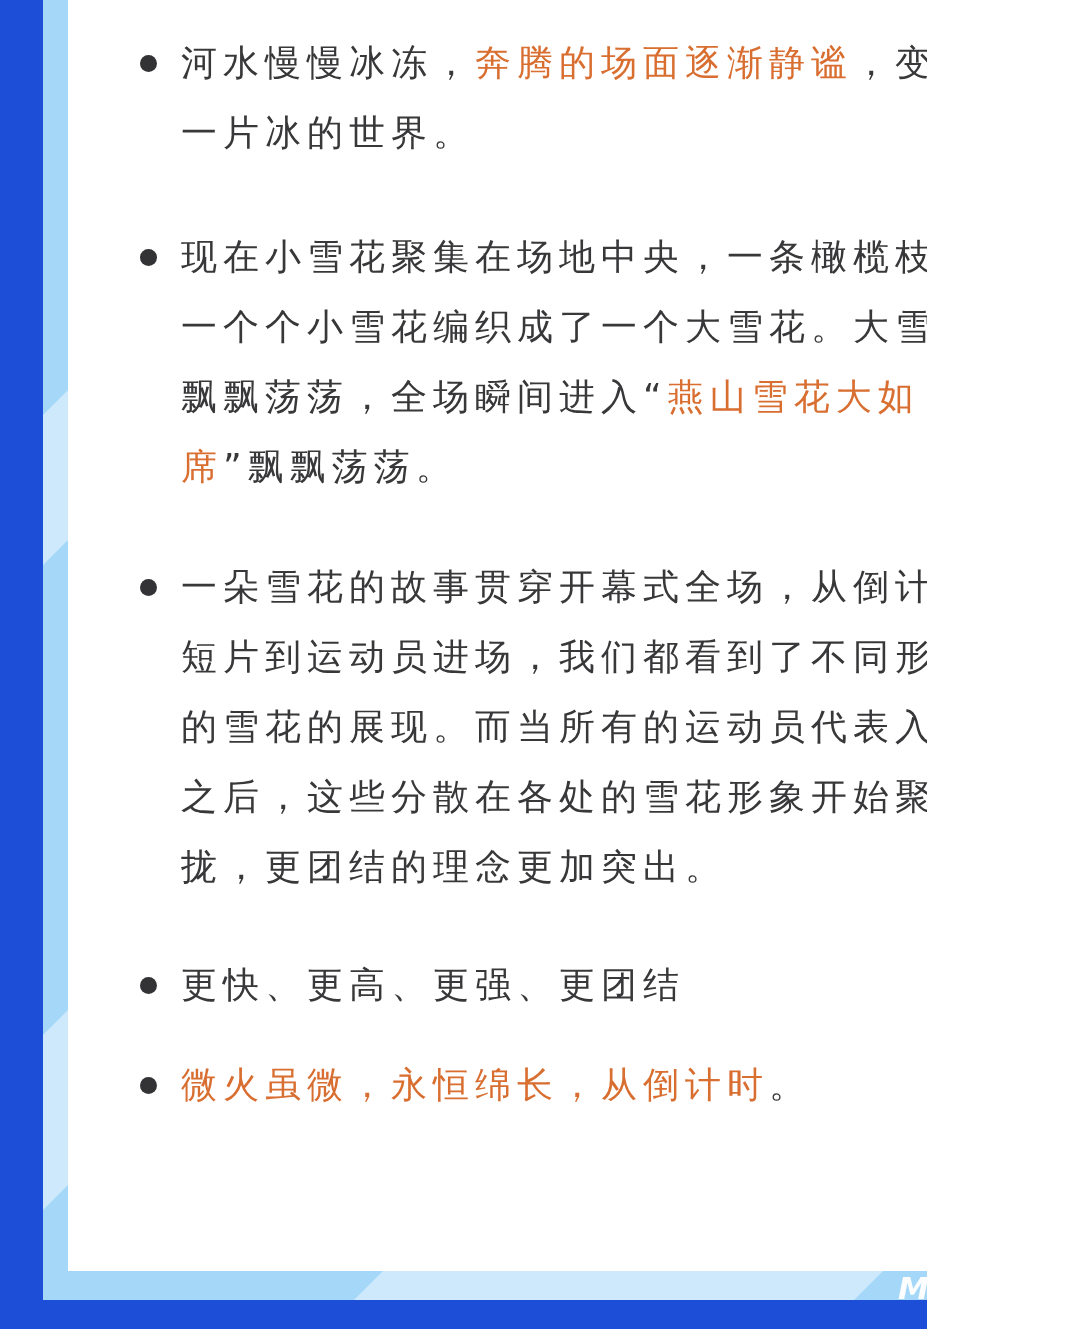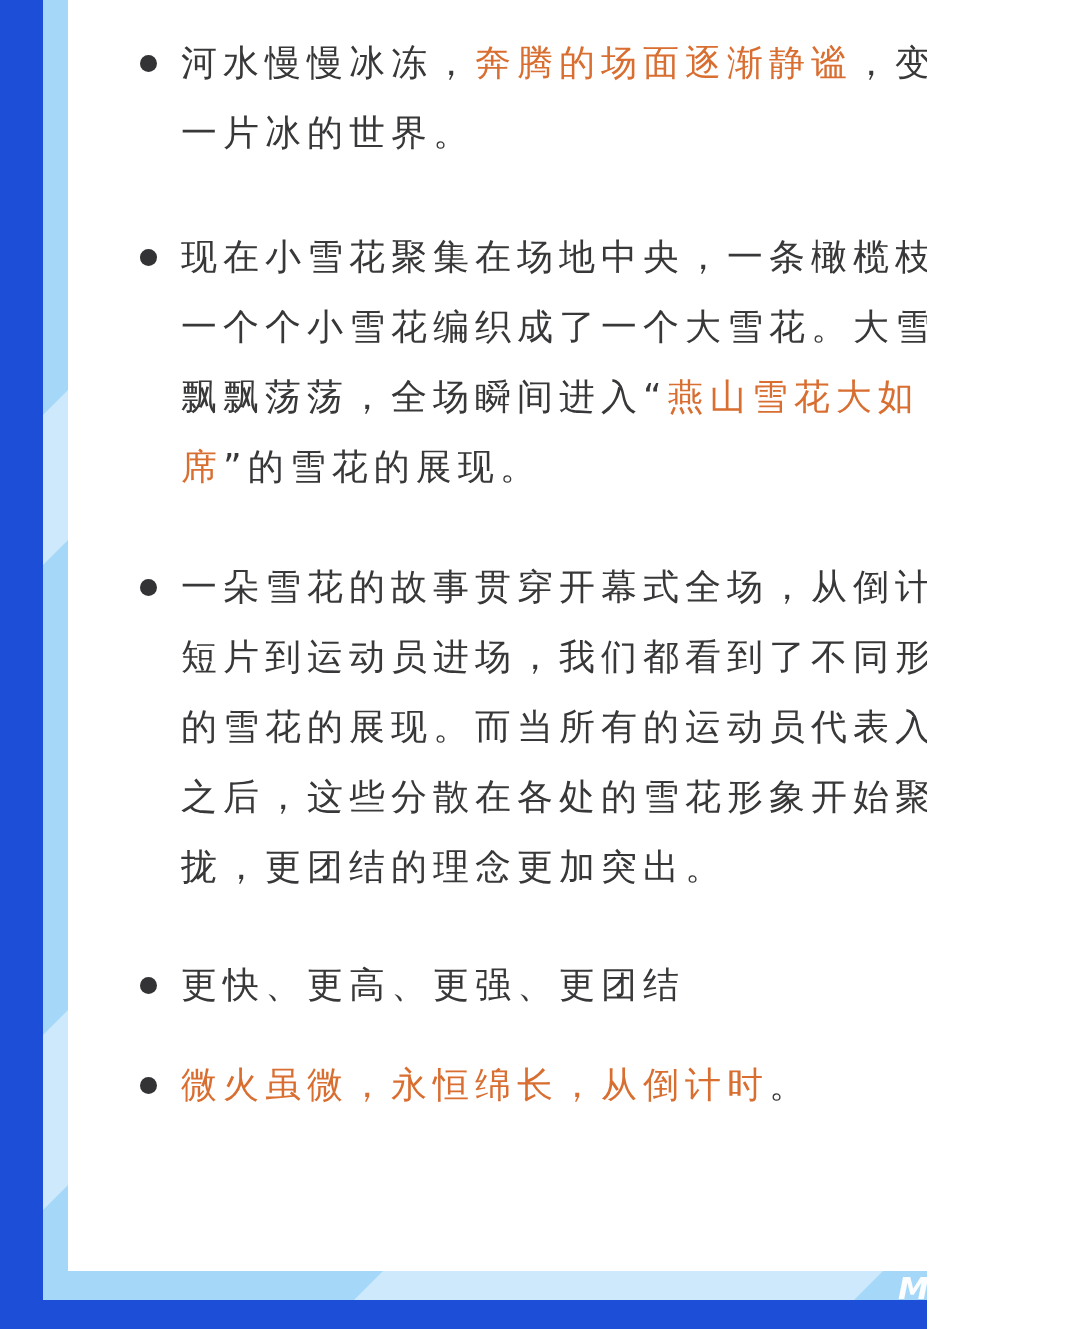--- a/index.html
+++ b/index.html
@@ -92,21 +92,21 @@
         <div class="bullet-item">
           <span class="dot"></span>
           <p class="bullet-text"><span class="seg-normal">河水慢慢冰冻，</span><span class="seg-accent">奔腾的场面逐渐静谧</span><span class="seg-normal">，变成
 一片冰的世界。</span></p>
         </div>
         <div class="bullet-item">
           <span class="dot"></span>
           <p class="bullet-text"><span class="seg-normal">现在小雪花聚集在场地中央，一条橄榄枝把
 一个个小雪花编织成了一个大雪花。大雪花
 飘飘荡荡，全场瞬间进入“</span><span class="seg-accent">燕山雪花大如
-席</span><span class="seg-normal">”的雪花的展现。</span></p>
+席</span><span class="seg-normal">”飘飘荡荡。</span></p>
         </div>
         <div class="bullet-item">
           <span class="dot"></span>
           <p class="bullet-text"><span class="seg-normal">一朵雪花的故事贯穿开幕式全场，从倒计时
 短片到运动员进场，我们都看到了不同形态
 的雪花的展现。而当所有的运动员代表入场
 之后，这些分散在各处的雪花形象开始聚
 拢，更团结的理念更加突出。</span></p>
         </div>
         <div class="bullet-item">

